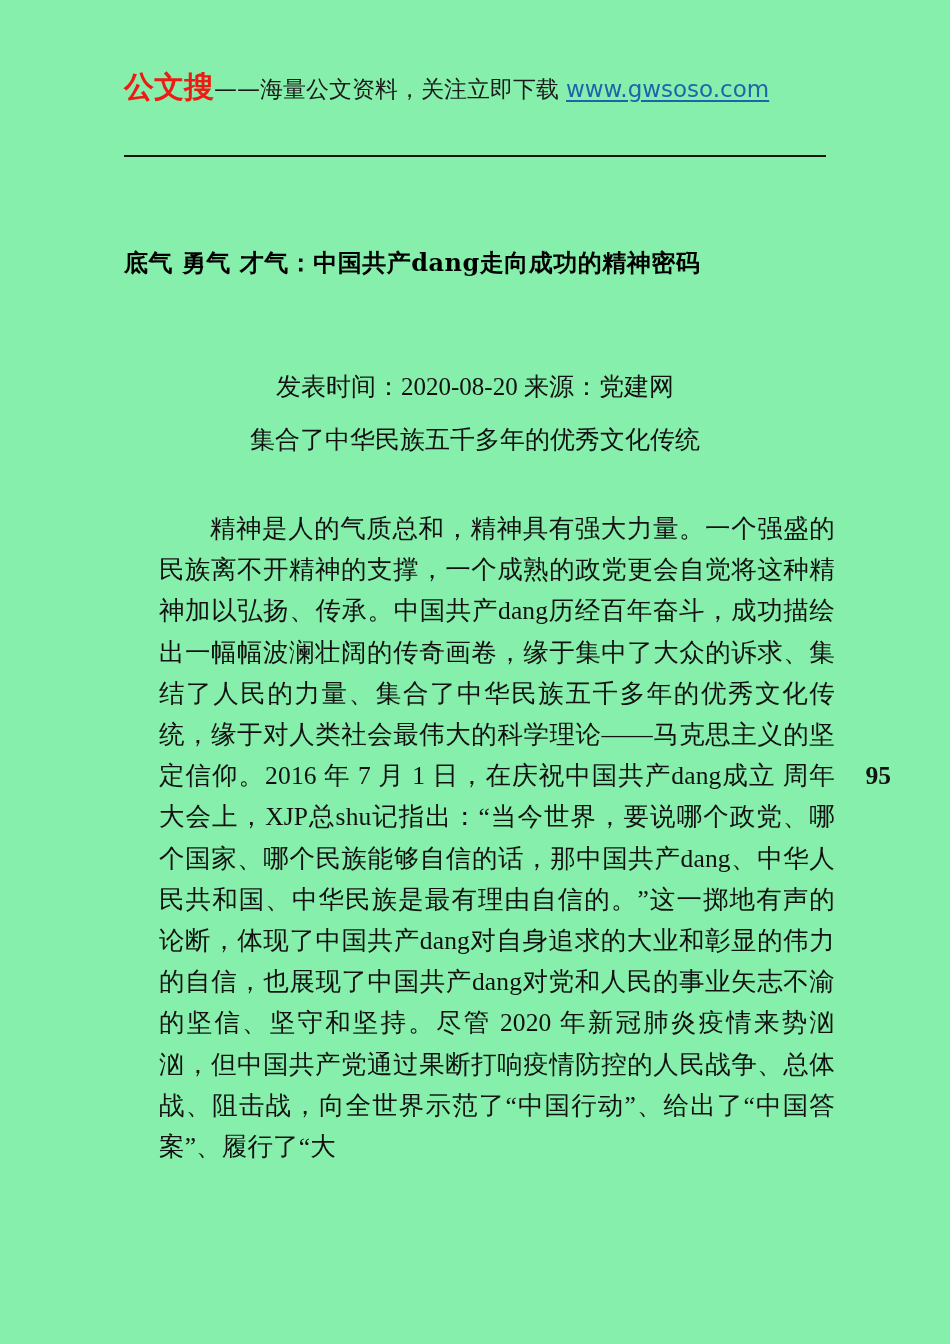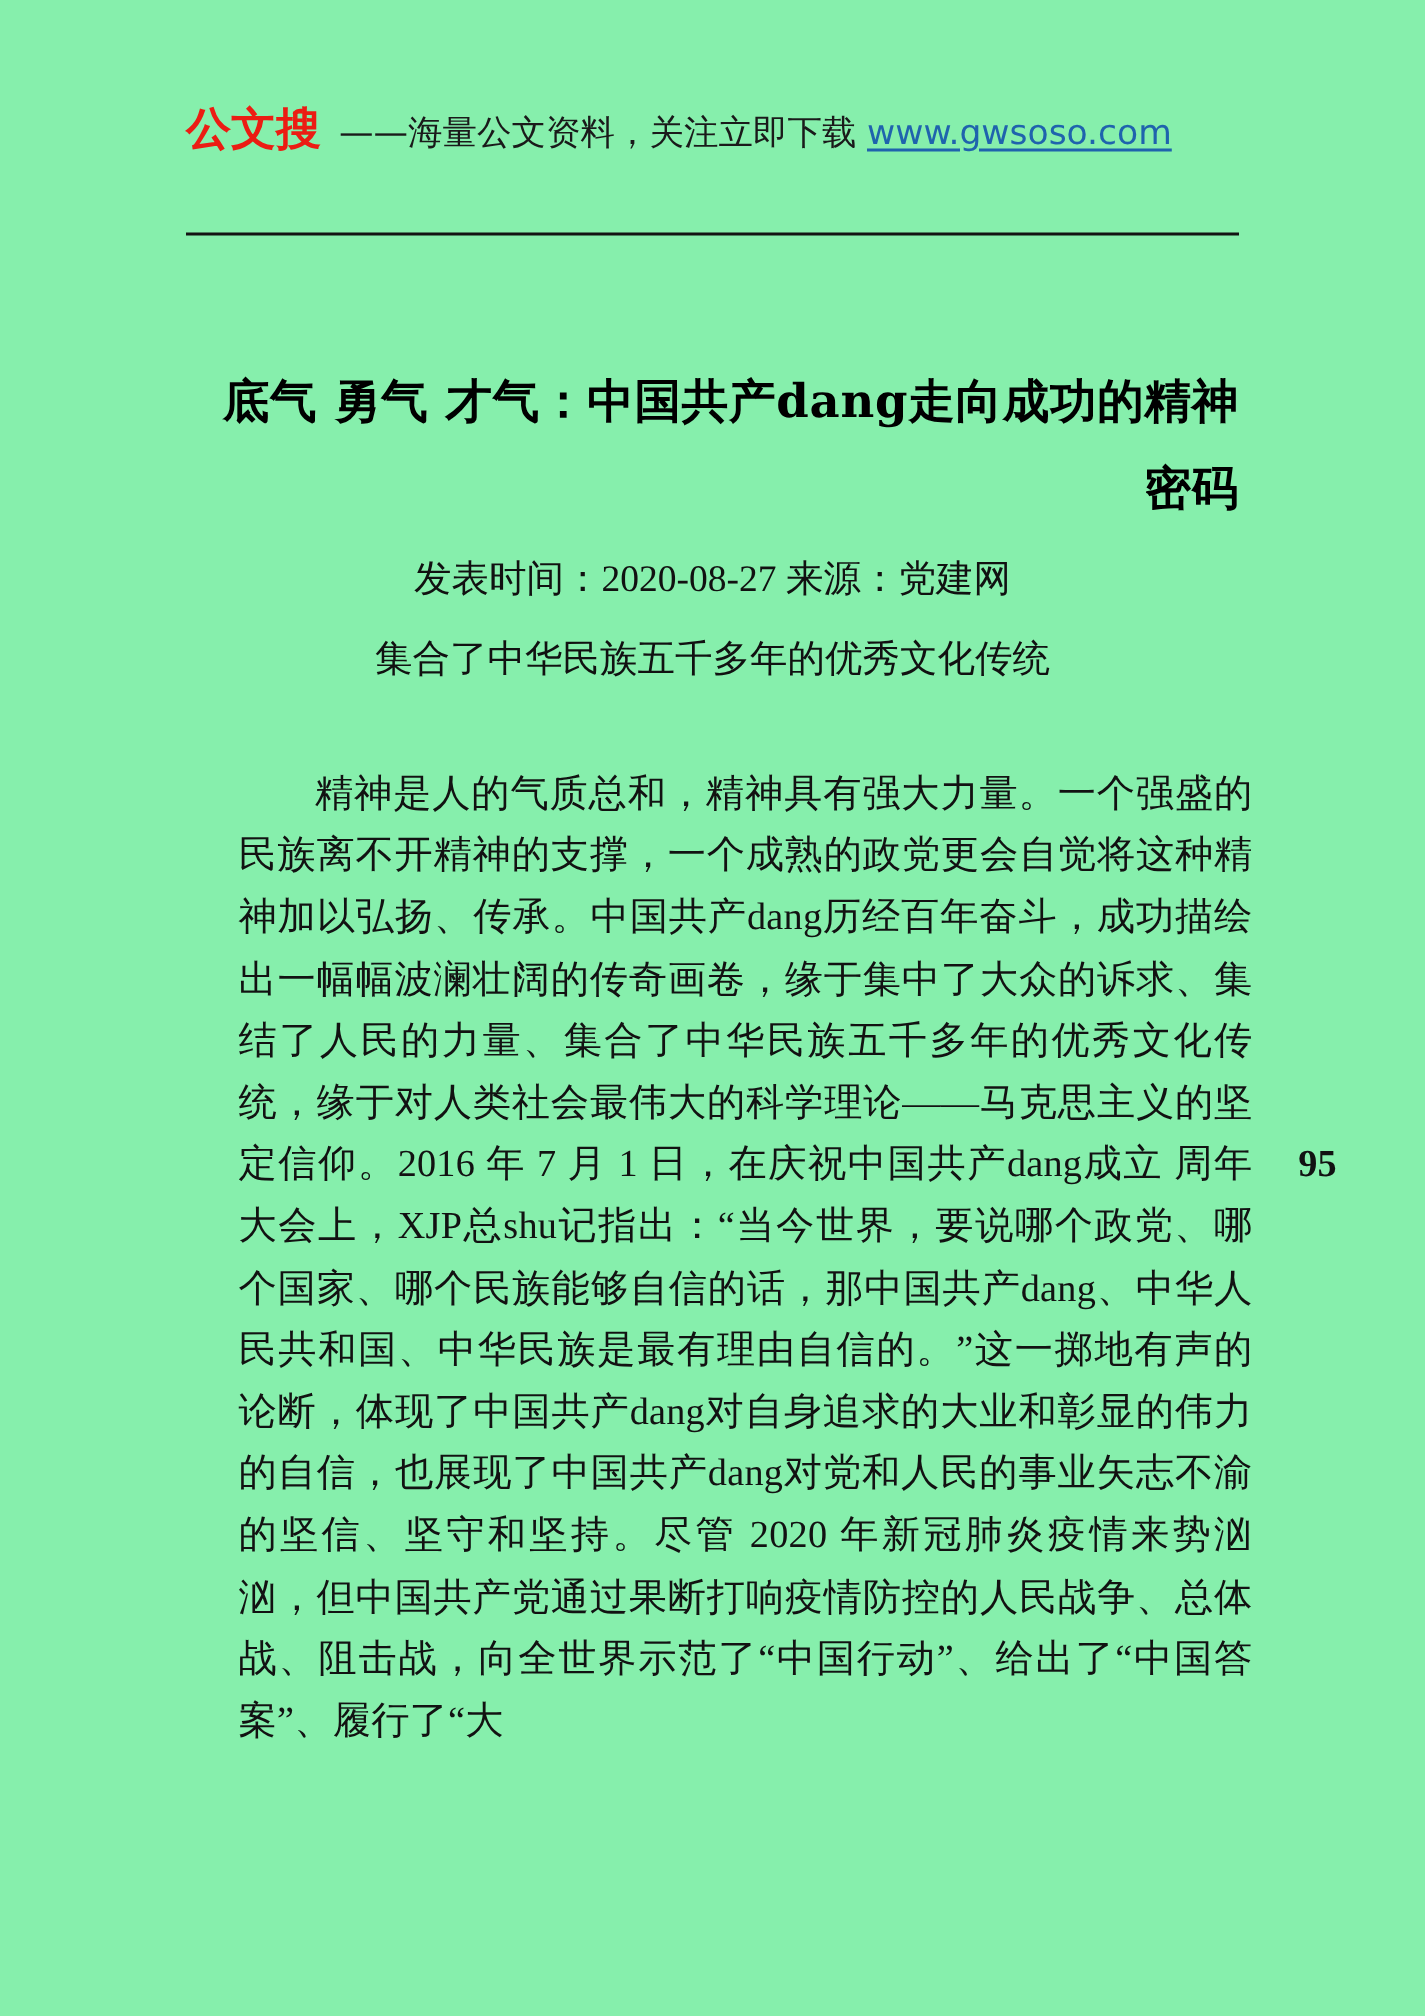--- a/index.html
+++ b/index.html
@@ -38,21 +38,21 @@
     font-size: 30px;
     line-height: 1;
     color: #ec1c13;
     letter-spacing: 0px;
   }
   .header-tagline {
     font-family: "DejaVu Sans", "Liberation Sans", sans-serif;
     font-size: 23px;
     line-height: 1;
     color: #1a1a1a;
-    margin-left: 12px;
+    margin-left: 0px;
   }
   .header-url {
     font-family: "DejaVu Sans", "Liberation Sans", sans-serif;
     font-size: 23px;
     line-height: 1;
     color: #1f63ad;
     text-decoration: underline;
     text-underline-offset: 3px;
     margin-left: 7px;
   }
@@ -65,24 +65,24 @@
     height: 0;
     border-top: 2.4px solid #131313;
   }
 
   
   .doc-title {
     position: absolute;
     left: 124px;
     top: 218px;
     width: 702px;
-    text-align: right;
+    text-align: left;
     font-family: "DejaVu Serif", "Liberation Serif", serif;
     font-weight: 700;
-    font-size: 31px;
+    font-size: 24px;
     line-height: 58px;
     color: #000000;
     letter-spacing: 0.5px;
   }
 
   
   .doc-meta {
     position: absolute;
     left: 124px;
     top: 360px;
@@ -138,21 +138,21 @@
     <span class="brand-logo">公文搜</span>
     <span class="header-tagline">——海量公文资料，关注立即下载</span>
     <span class="header-url">www.gwsoso.com</span>
   </div>
 
   <div class="header-rule"></div>
 
   <h1 class="doc-title">底气 勇气 才气：中国共产dang走向成功的精神密码</h1>
 
   <div class="doc-meta">
-    <span class="meta-line">发表时间：2020-08-27 来源：党建网</span>
+    <span class="meta-line">发表时间：2020-08-20 来源：党建网</span>
     <span class="meta-line">集合了中华民族五千多年的优秀文化传统</span>
   </div>
 
   <div class="doc-body">
     <p><span>精神是人的气质总和，精神具有强大力量。一个强盛的民族离不开精神的支撑，一个成熟的政党更会自觉将这种精神加以弘扬、传承。中国共产dang历经百年奋斗，成功描绘出一幅幅波澜壮阔的传奇画卷，缘于集中了大众的诉求、集结了人民的力量、集合了中华民族五千多年的优秀文化传统，缘于对人类社会最伟大的科学理论——马克思主义的坚定信仰。2016 年 7 月 1 日，在庆祝中国共产dang成立</span><span class="overlap-glyph"><span>95</span></span><span> 周年大会上，XJP总shu记指出：“当今世界，要说哪个政党、哪个国家、哪个民族能够自信的话，那中国共产dang、中华人民共和国、中华民族是最有理由自信的。”这一掷地有声的论断，体现了中国共产dang对自身追求的大业和彰显的伟力的自信，也展现了中国共产dang对党和人民的事业矢志不渝的坚信、坚守和坚持。尽管 2020 年新冠肺炎疫情来势汹汹，但中国共产党通过果断打响疫情防控的人民战争、总体战、阻击战，向全世界示范了“中国行动”、给出了“中国答案”、履行了“大</span></p>
   </div>
 
 </div>
 
 </body></html>

